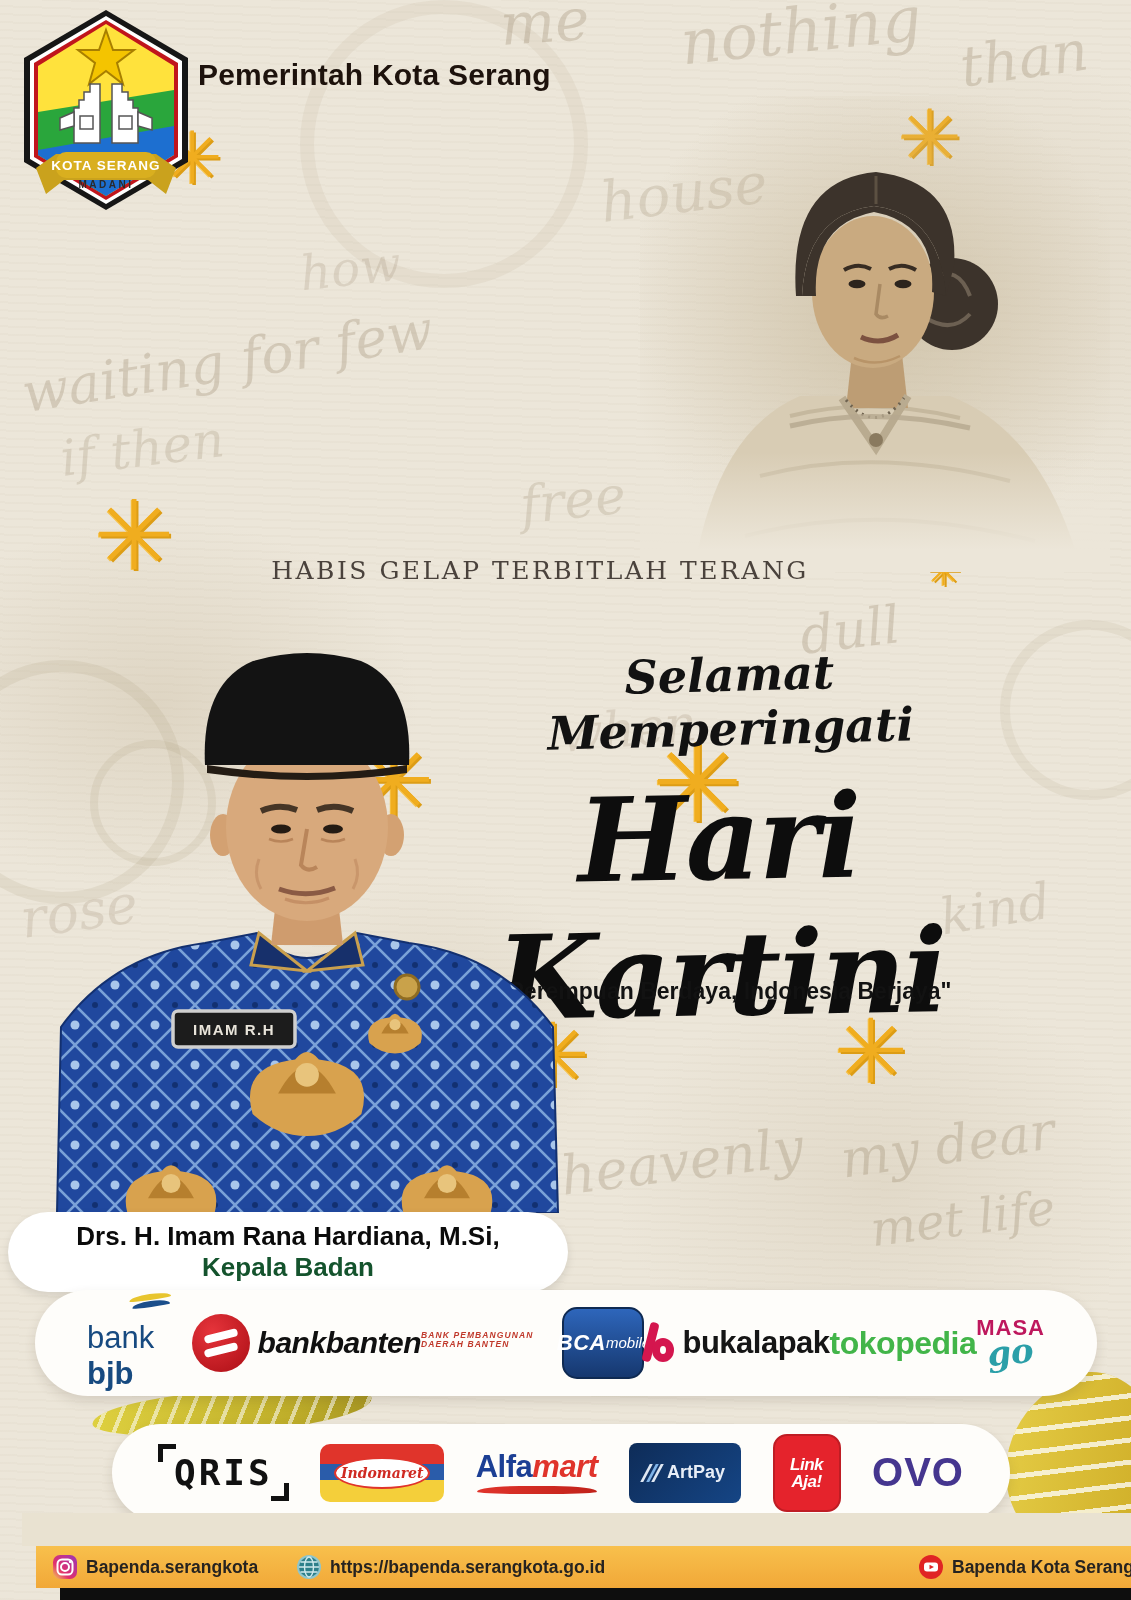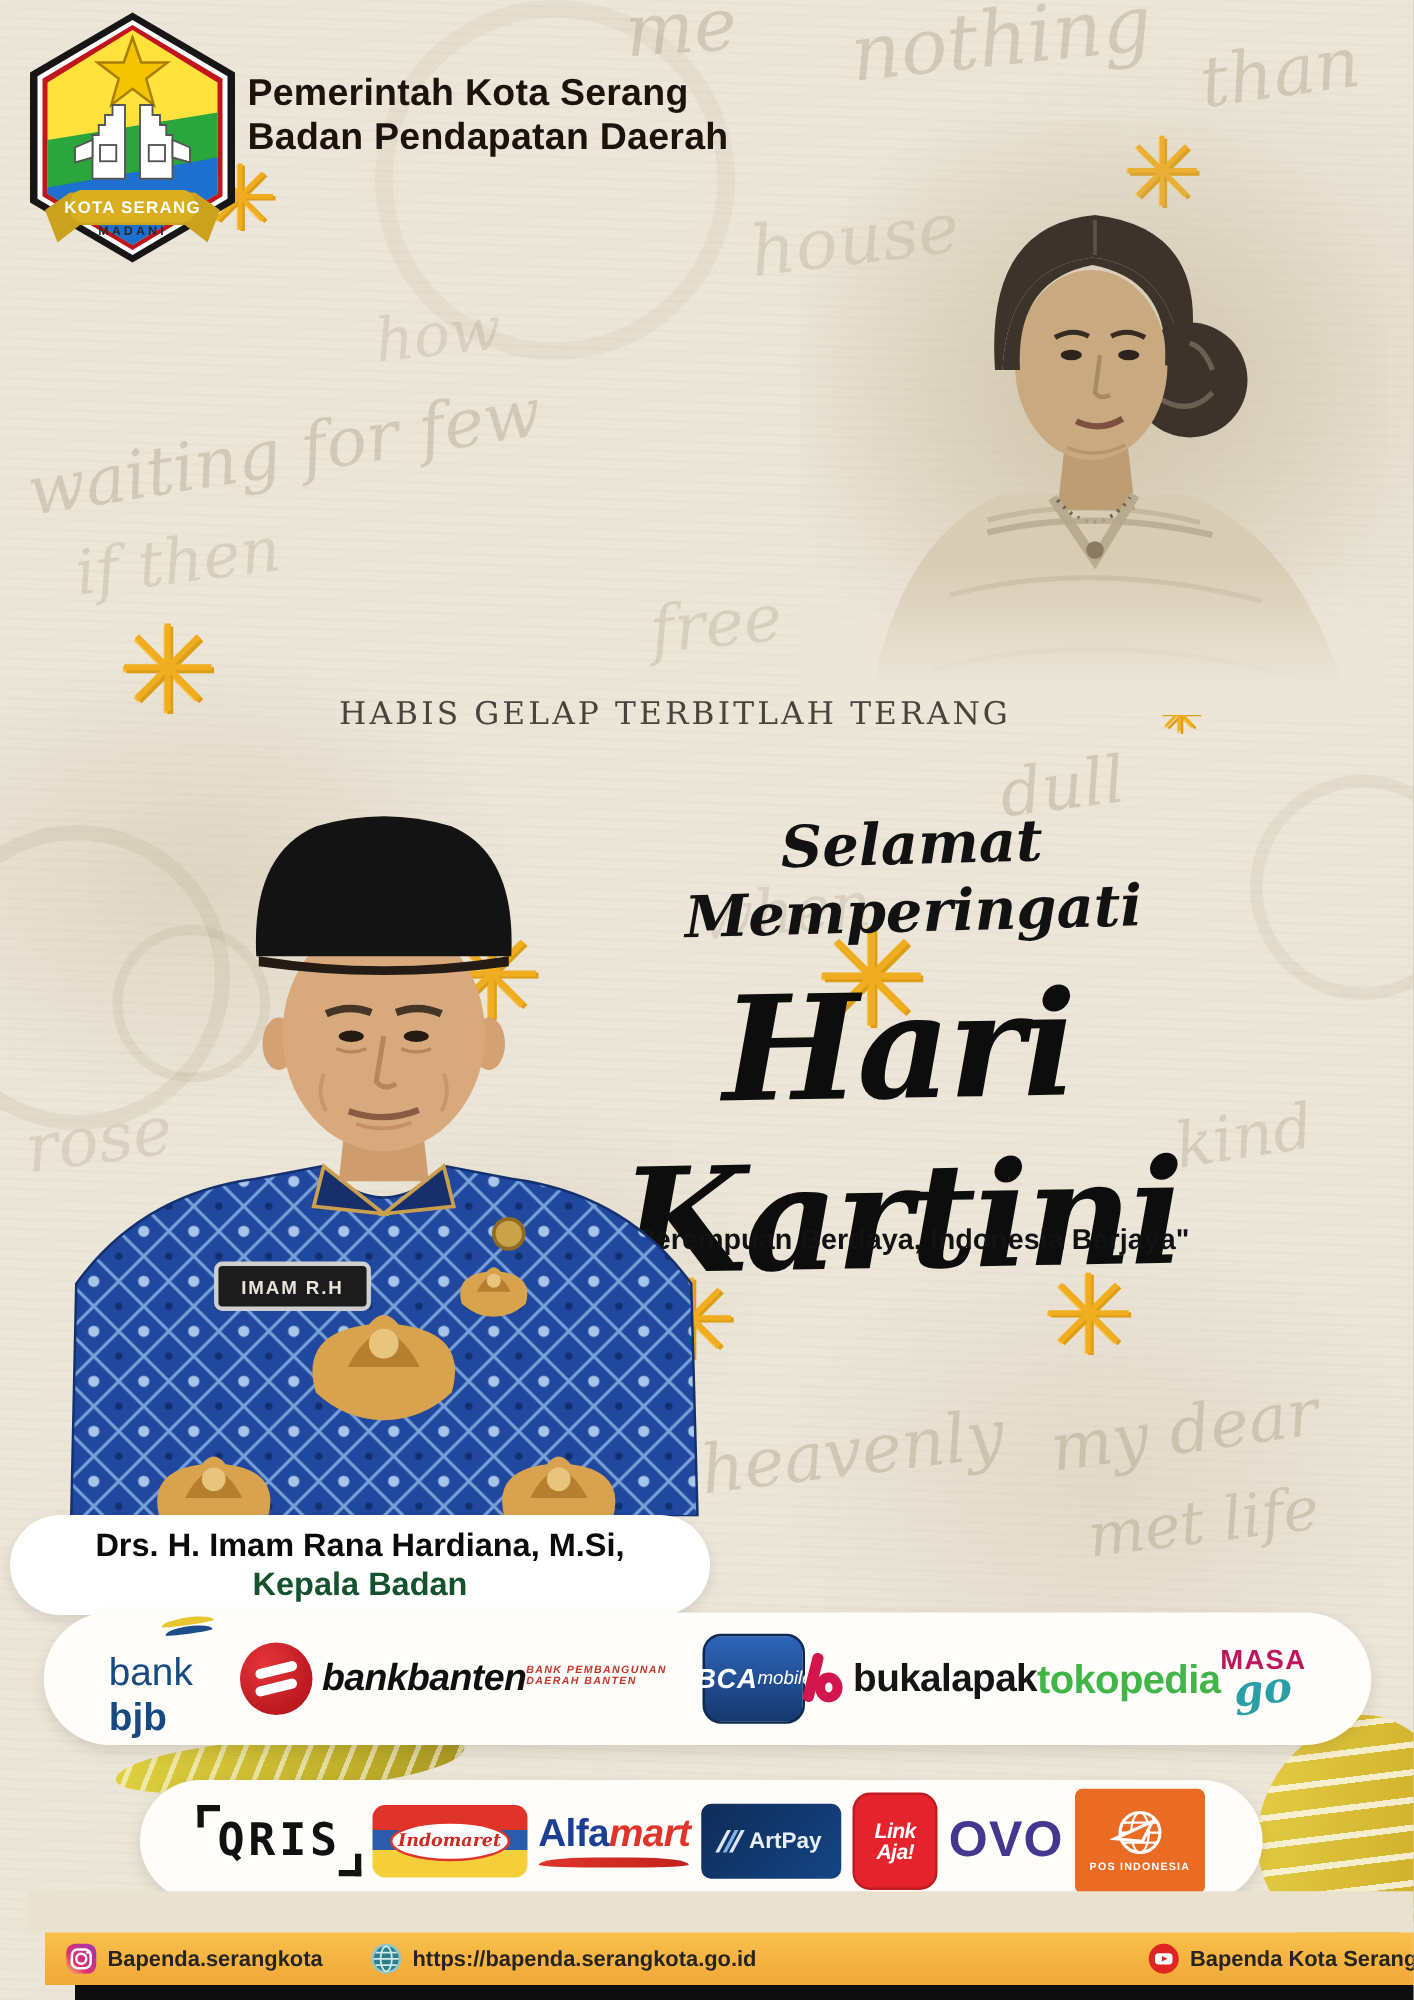--- a/index.html
+++ b/index.html
@@ -288,21 +288,20 @@
 
       <path d="M20,160 L40,146 L140,146 L160,160 L150,186 L132,172 L48,172 L30,186 Z" fill="#caa21d"></path>
       <rect x="40" y="144" width="100" height="26" rx="10" fill="#d9af1f"></rect>
       <text x="90" y="162" text-anchor="middle" font-family="Liberation Sans, sans-serif" font-size="13.5" font-weight="bold" fill="#ffffff" letter-spacing="1">KOTA SERANG</text>
       <text x="90" y="180" text-anchor="middle" font-family="Liberation Sans, sans-serif" font-size="10" font-weight="bold" fill="#2a2a2a" letter-spacing="2.5">MADANI</text>
     </svg>
   </div>
 
   <div class="org-title">
     <div>Pemerintah Kota Serang</div>
-    <div>Badan Pendapatan Daerah</div>
   </div>
 
   <div class="quote">HABIS GELAP TERBITLAH TERANG</div>
 
   <div class="greeting">Selamat Memperingati</div>
   <div class="big-title">Hari Kartini</div>
   <div class="tagline">Perempuan Berdaya, Indonesia Berjaya"</div>
 
   <div class="official-photo">
     <svg width="505" height="568" viewBox="0 0 505 568">
@@ -436,29 +435,20 @@
           <i></i>
           <i></i>
         </span>
       <span class="artpay-name">ArtPay</span>
     </div>
     <div class="la-tile">
       <span>Link</span>
       <span>Aja!</span>
     </div>
     <span class="ovo-name">OVO</span>
-    <div class="pos-tile">
-      <svg width="48" height="38" viewBox="0 0 48 38">
-        <ellipse cx="24" cy="19" rx="16" ry="16" fill="none" stroke="#ffffff" stroke-width="2.5"></ellipse>
-        <ellipse cx="24" cy="19" rx="7" ry="16" fill="none" stroke="#ffffff" stroke-width="1.8"></ellipse>
-        <path d="M8,19 H40 M10,11 H38 M10,27 H38" stroke="#ffffff" stroke-width="1.8"></path>
-        <path d="M4,24 L34,10 L26,26 Z" fill="#e96b24" stroke="#ffffff" stroke-width="2.5"></path>
-      </svg>
-      <span class="pos-name">POS INDONESIA</span>
-    </div>
   </div>
 
   <div class="footer-beige"></div>
   <div class="footer-bar">
     <div class="footer-item fi-ig">
       <svg width="26" height="26" viewBox="0 0 26 26">
         <defs>
             <linearGradient id="iggr" x1="0" y1="1" x2="1" y2="0">
           <stop offset="0" stop-color="#f5d157"></stop>
               <stop offset="35%" stop-color="#e1306c"></stop>

